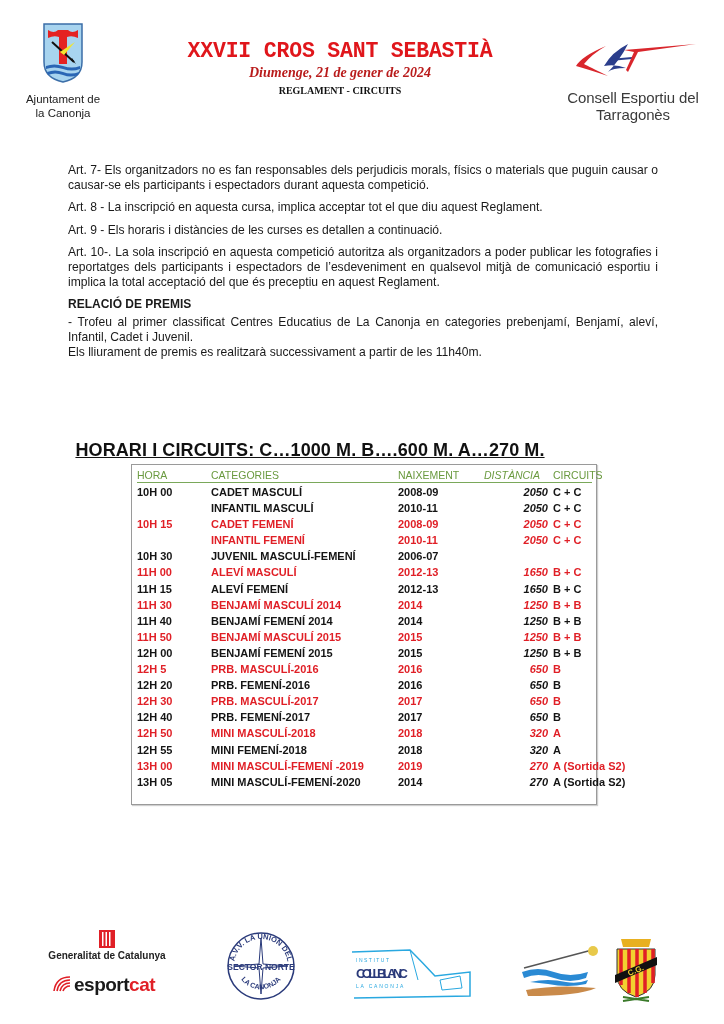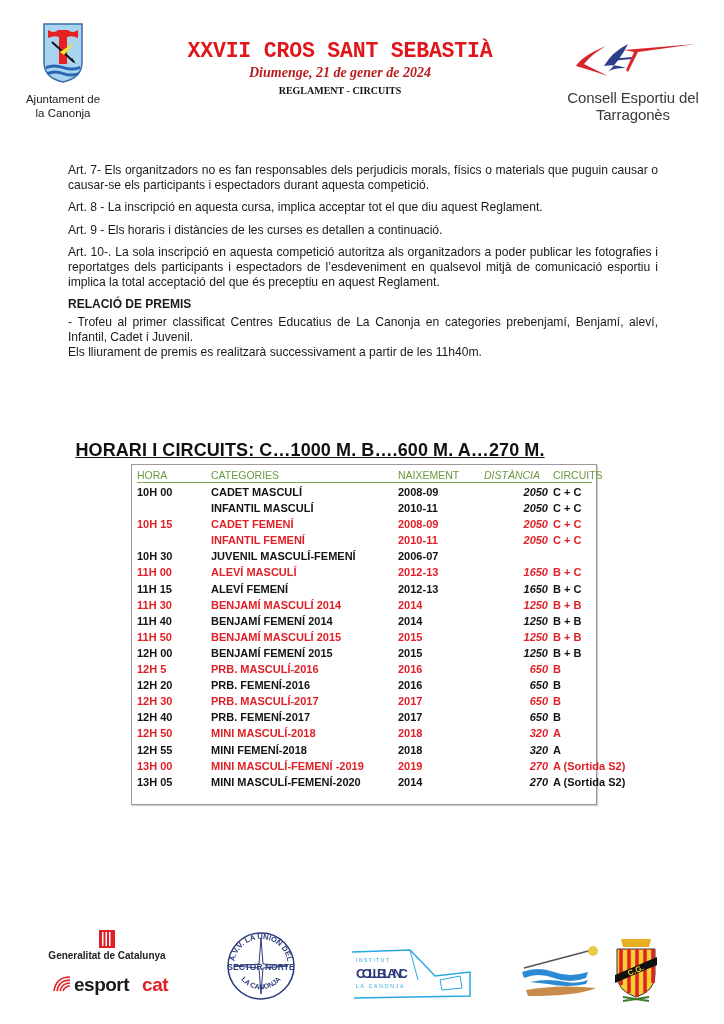--- a/index.html
+++ b/index.html
@@ -43,21 +43,21 @@
     .c-circ { left: 416px; }
     .thead .c-dist { left: 347px; width: 60px; text-align: left; }
     .thead .c-cat { left: 74px; }
 
     
     .gen-logo { position: absolute; left: 42px; top: 930px; width: 130px; text-align: center; }
     .gen-mark { width: 16px; height: 18px; display: block; margin: 0 auto 2px; }
     .gen-caption { font-size: 10px; font-weight: bold; color: #222; }
     .esport { position: absolute; left: 50px; top: 974px; font-size: 19px; font-weight: bold; letter-spacing: -0.5px; }
     .esport .e1 { color: #1a1a1a; }
-    .esport .e2 { color: #e01f26; padding-left: 13px; }
+    .esport .e2 { color: #e01f26; }
     .esport-mark { display: inline-block; width: 22px; height: 18px; vertical-align: -2px; margin-right: 2px; }
 
     .sector-logo { position: absolute; left: 222px; top: 930px; width: 78px; height: 72px; }
     .collblanc-logo { position: absolute; left: 350px; top: 940px; width: 125px; height: 60px; }
     .river-logo { position: absolute; left: 518px; top: 938px; width: 85px; height: 60px; }
     .shield2-logo { position: absolute; left: 607px; top: 935px; width: 58px; height: 68px; }
   </style>
 </head>
 <body>
 

